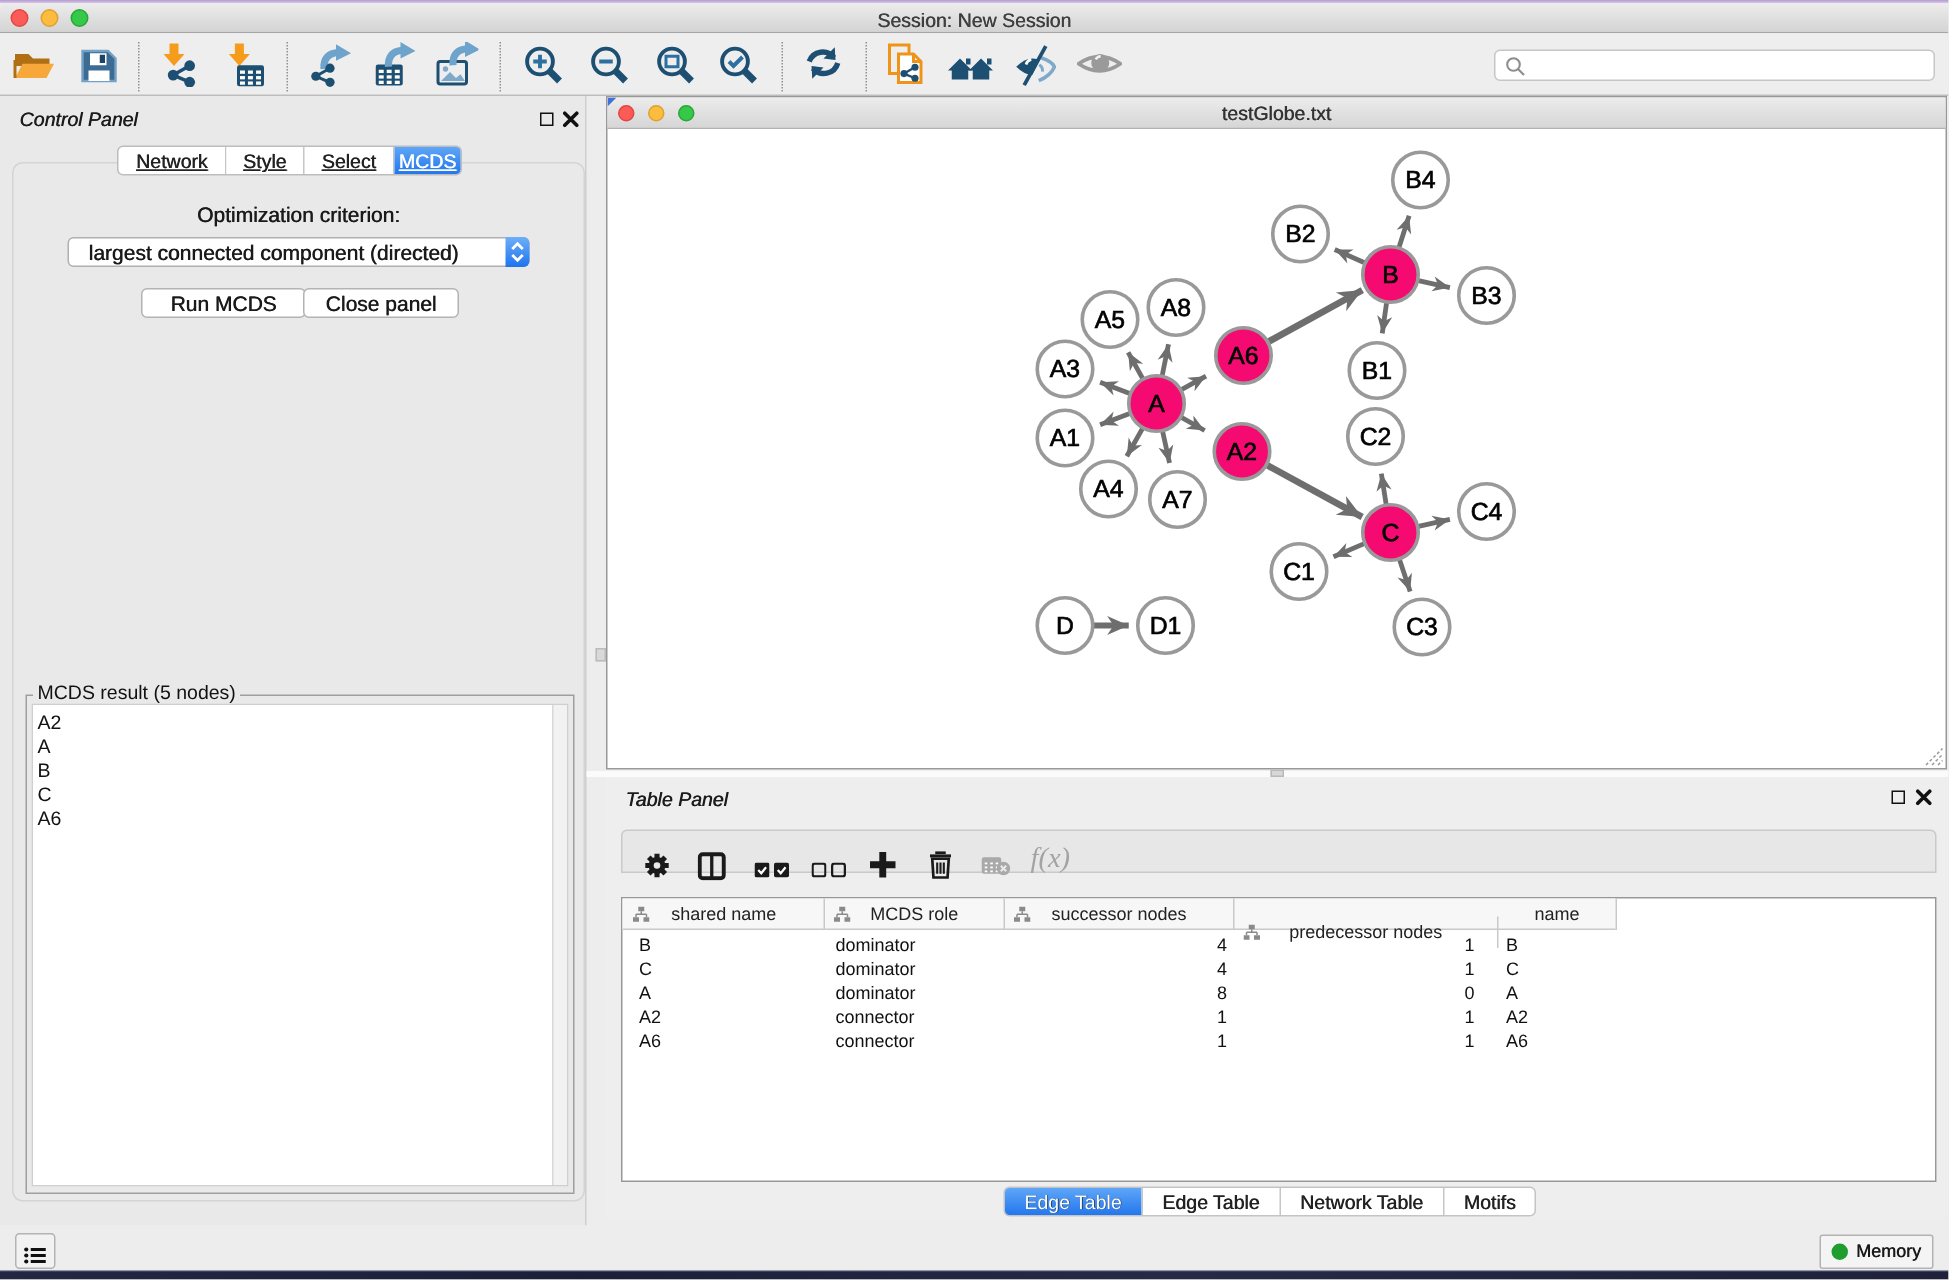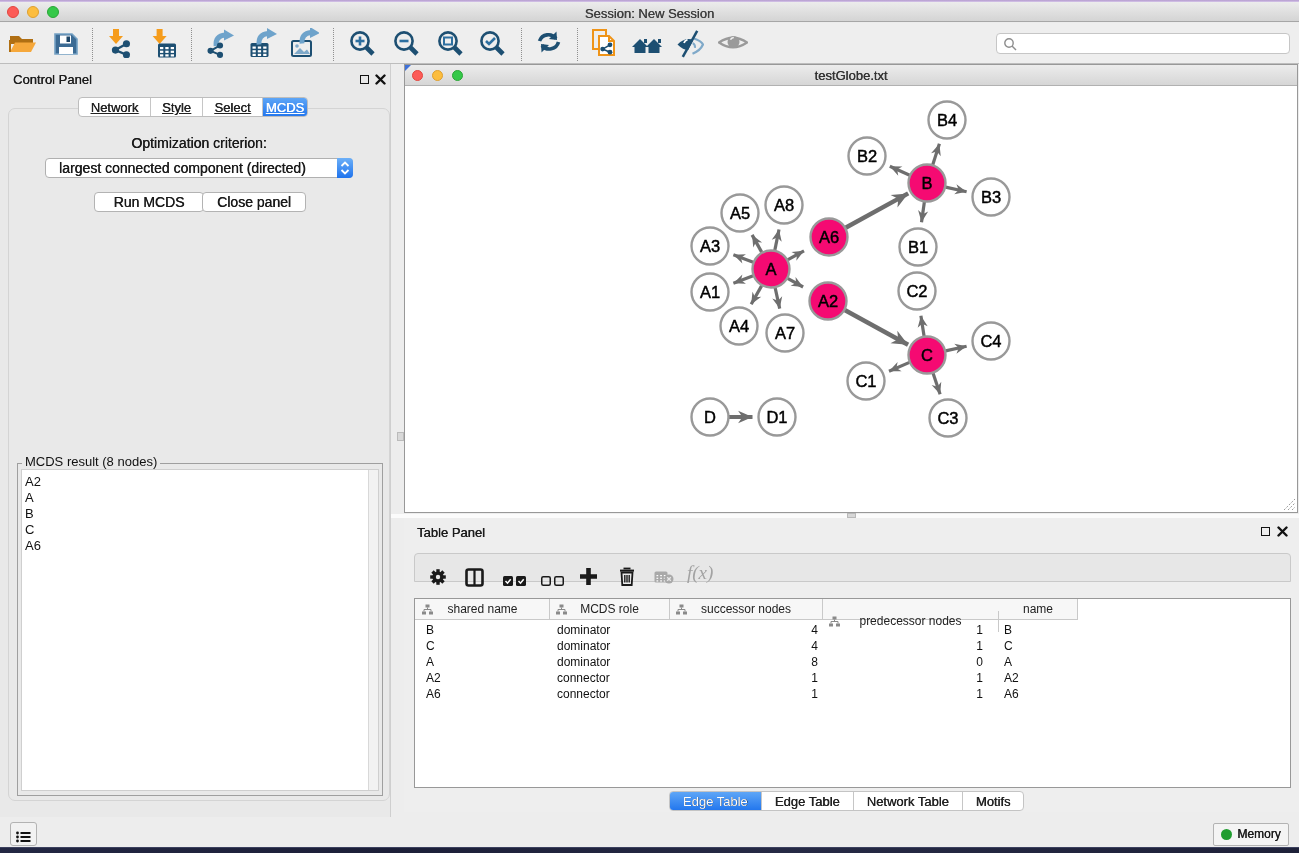--- a/index.html
+++ b/index.html
@@ -4,21 +4,21 @@
 html,body { width:1299px; height:853px; overflow:hidden; font-family:"Liberation Sans",sans-serif; }
 body { background:#ececec; position:relative; }
 #desktop-top { position:absolute; left:0; top:0; width:1299px; height:2px; background:linear-gradient(#b49bce,#d6c6ea); }
 #titlebar { position:absolute; left:0; top:2px; width:1299px; height:20px; background:linear-gradient(#ececec,#d4d4d4); border-bottom:1px solid #a6a6a6; border-radius:5px 5px 0 0; }
 #titlebar .t { position:absolute; width:100%; text-align:center; top:4px; font-size:13px; color:#3f3f3f; text-shadow:0.3px 0 0 #3f3f3f; }
 .tl { position:absolute; width:12px; height:12px; border-radius:50%; top:4px; }
 #toolbar { position:absolute; left:0; top:23px; width:1299px; height:41px; background:#eeeeee; border-bottom:1px solid #bdbdbd; }
 #searchbox { position:absolute; left:996px; top:10px; width:294px; height:21px; background:#fff; border:1px solid #c6c6c6; border-radius:4px; }
 #main { position:absolute; left:0; top:64px; width:1299px; height:753px; background:#ededed; }
 #cpanel { position:absolute; left:0; top:0; width:391px; height:753px; background:#e9e9e9; border-right:1px solid #cfcfcf; }
-.phead { font-size:13px; color:#1c1c1c; text-shadow:0.35px 0 0 #1c1c1c; }
+.phead { font-size:13px; color:#1c1c1c; text-shadow:0.35px 0 0 #1c1c1c;font-style:italic; }
 #tabs { position:absolute; left:78px; top:33px; z-index:3; height:20px; display:flex; border:1px solid #bdbdbd; border-radius:4px; background:#fff; font-size:13px; color:#222; text-shadow:0.35px 0 0 #222; }
 #tabs .tab { text-align:center; line-height:19px; border-right:1px solid #c6c6c6;text-decoration:underline; }
 #tabs .tab:last-child { border-right:none; border-radius:0 3px 3px 0; }
 #tabs .sel { background:linear-gradient(#5ea6f7,#2377ee); color:#fff; text-shadow:0.35px 0 0 #fff; }
 #tabpane { position:absolute; left:8px; top:44px; width:382px; height:693px; border:1px solid #d4d4d4; border-radius:7px; background:#e9e9e9; }
 .btn { position:absolute; height:20px; background:#fff; border:1px solid #b3b3b3; border-radius:4px; font-size:14px; color:#1a1a1a; text-align:center; line-height:18px; text-shadow:0.35px 0 0 #1a1a1a; }
 #dropdown { position:absolute; left:36px; top:49px; width:308px; height:20px; background:#fff; border:1px solid #b0b0b0; border-radius:4px; font-size:14px; line-height:18px; text-align:left; padding-left:13px; color:#1a1a1a; text-shadow:0.35px 0 0 #1a1a1a; }
 #stepper { position:absolute; right:-1px; top:-1px; width:16px; height:20px; border-radius:0 4px 4px 0; background:linear-gradient(#6db0f8,#1e73ee); }
 #fieldset { position:absolute; left:8px; top:354px; width:366px; height:333px; border:1px solid #9f9f9f; }
 #fieldset .leg { position:absolute; left:4px; top:-10px; background:#e9e9e9; font-size:13px; padding:0 3px; color:#111; }
@@ -196,21 +196,21 @@
     <div id="tabpane">
       <div style="position:absolute;left:0;top:26px;width:100%;text-align:center;font-size:14px;color:#1a1a1a;text-shadow:0.35px 0 0 #1a1a1a">Optimization criterion:</div>
       <div id="dropdown">largest connected component (directed)
         <div id="stepper"><svg width="16" height="20" viewBox="0 0 16 20">
               <path d="M4.5,8 L8,4.5 L11.5,8 M4.5,12 L8,15.5 L11.5,12" stroke="#fff" stroke-width="1.8" fill="none"></path>
             </svg></div>
       </div>
       <div class="btn" style="left:85px;top:83px;width:110px">Run MCDS</div>
       <div class="btn" style="left:193px;top:83px;width:104px">Close panel</div>
       <div id="fieldset">
-        <div class="leg">MCDS result (8 nodes)</div>
+        <div class="leg">MCDS result (5 nodes)</div>
         <div id="mcdslist">
           <div style="padding:4px 0 0 3px;line-height:16px">A2<br>A<br>B<br>C<br>A6</div>
           <div class="sb"></div>
         </div>
       </div>
     </div>
   </div>
   <div id="netwin">
     <div id="nettitle">
       <div class="tl" style="left:7px;top:4.5px;width:11px;height:11px;background:#fc5b57;border:0.5px solid #e2463f"></div>

